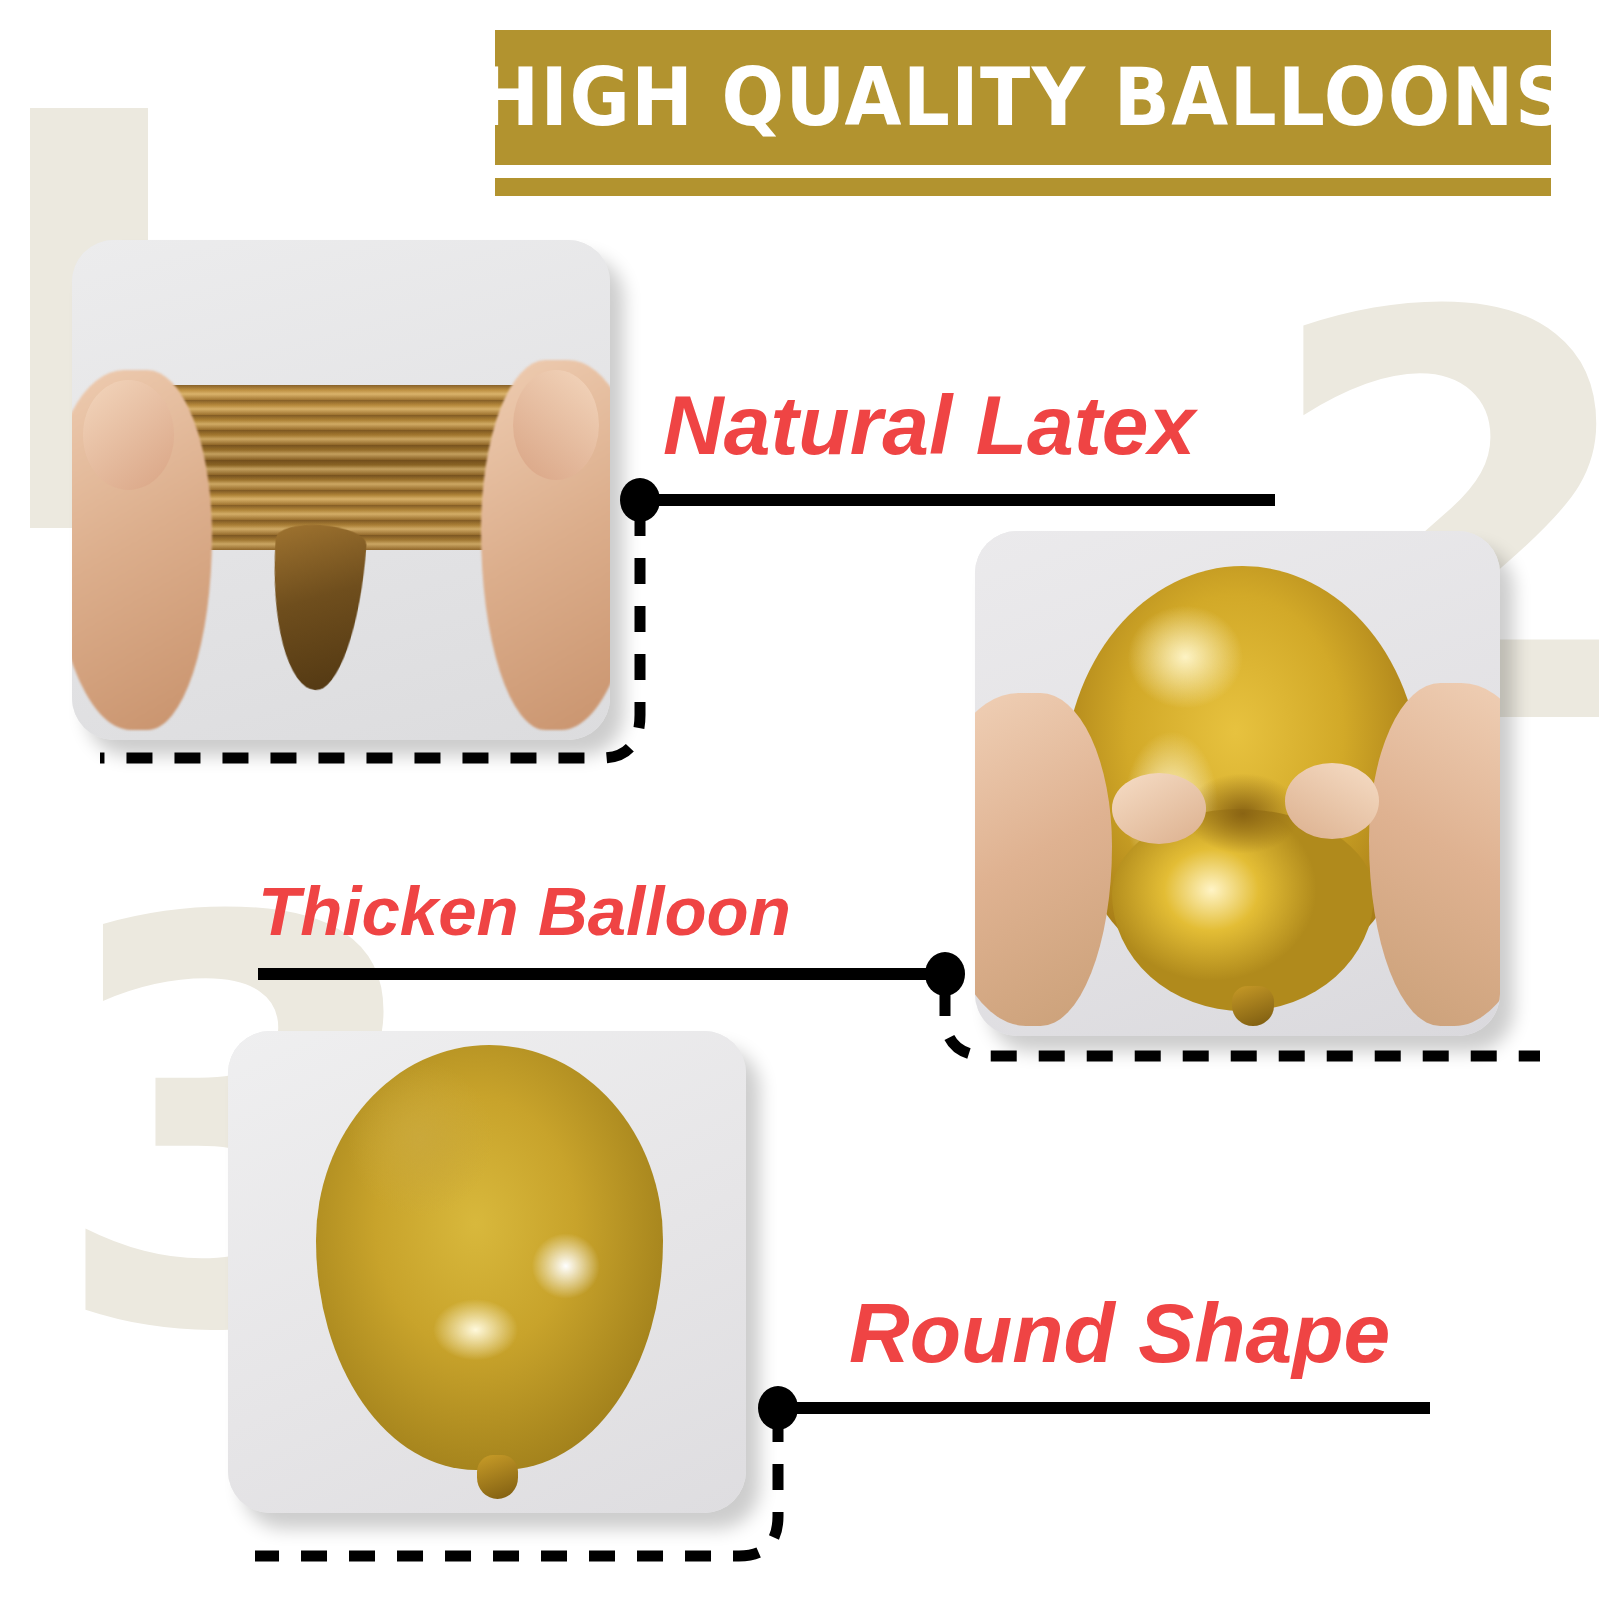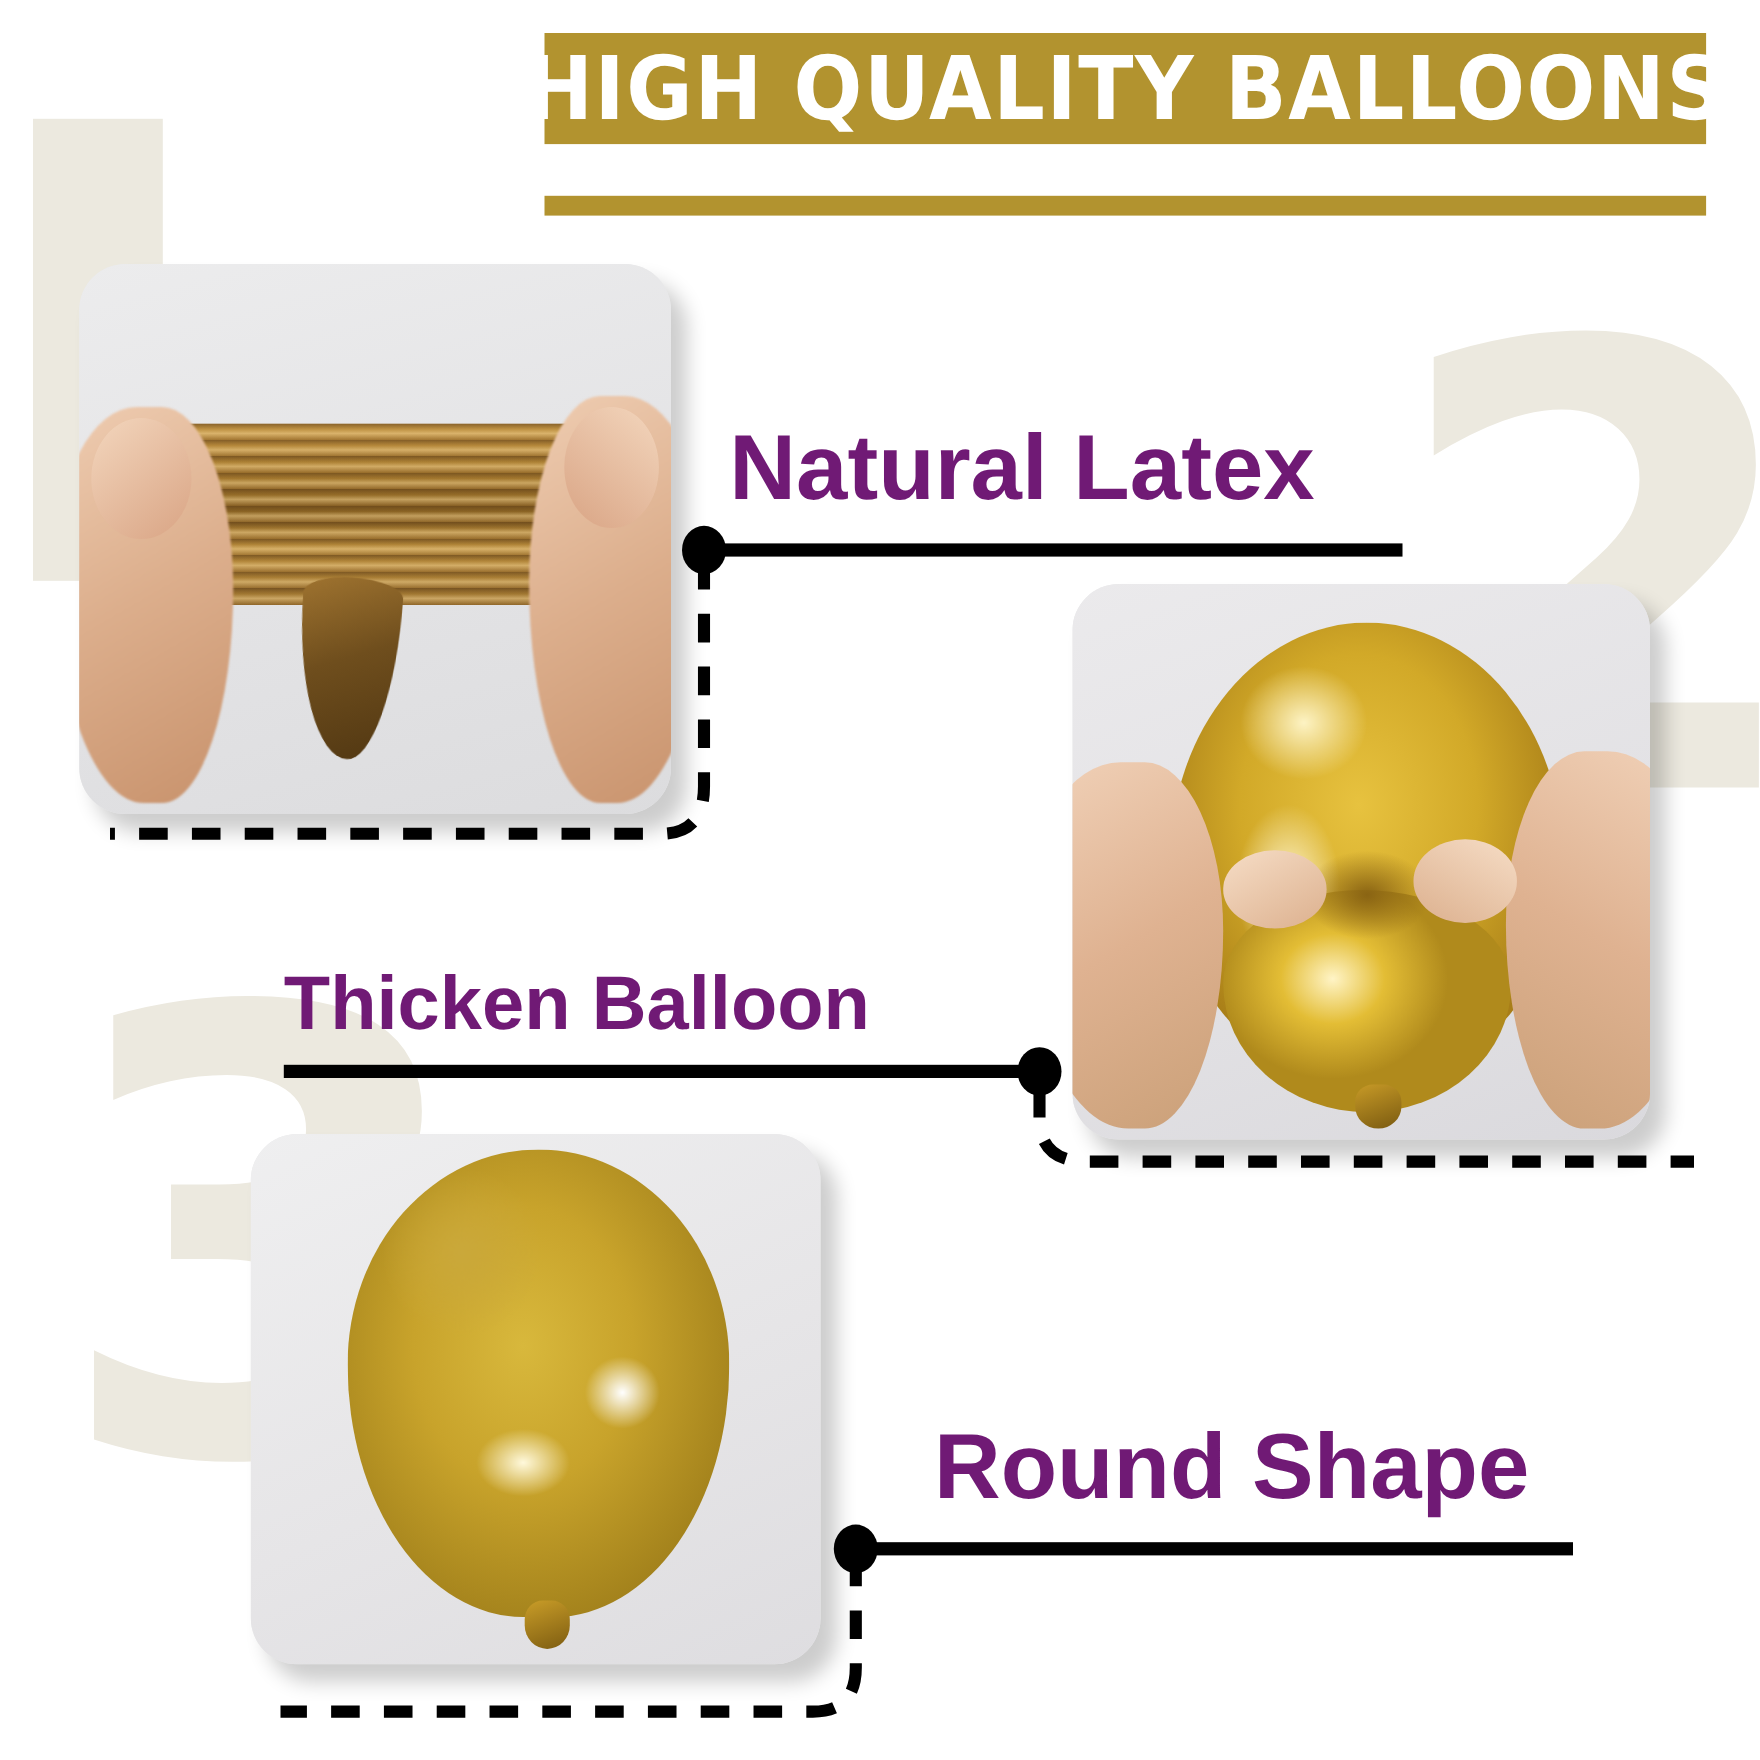--- a/index.html
+++ b/index.html
@@ -12,21 +12,21 @@
   }
   #stage{position:absolute;inset:0;width:1600px;height:1600px;}
 
   
   .wm{position:absolute;color:#ece9df;font-weight:700;line-height:1;user-select:none;}
   #wm-1{left:30px;top:108px;width:118px;height:420px;background:#ece9df;}
   #wm-2{left:1258px;top:243px;font-size:560px;font-family:"DejaVu Sans",sans-serif;letter-spacing:-.04em;}
   #wm-3{left:48px;top:848px;font-size:560px;font-family:"DejaVu Sans",sans-serif;letter-spacing:-.04em;}
 
   
-  #banner{position:absolute;left:495px;top:30px;width:1056px;height:101px;background:#b2932f;
+  #banner{position:absolute;left:495px;top:30px;width:1056px;height:135px;background:#b2932f;
           display:flex;align-items:center;justify-content:center;}
   #banner-title{
     color:#ffffff;font-family:"DejaVu Sans",sans-serif;font-weight:700;
     font-size:80px;letter-spacing:.02em;white-space:nowrap;
     transform:scaleX(.92);transform-origin:center;
   }
   #banner-rule{position:absolute;left:495px;top:178px;width:1056px;height:18px;background:#b2932f;}
 
   
   .card{position:absolute;border-radius:42px;overflow:hidden;
@@ -96,22 +96,22 @@
       background:
         radial-gradient(ellipse 14% 11% at 72% 52%, #ffffff 0%, rgba(255,255,255,0) 70%),
         radial-gradient(ellipse 17% 10% at 46% 67%, #fff9dc 0%, rgba(255,249,220,0) 72%),
         radial-gradient(ellipse 30% 26% at 30% 22%, #caa83a 0%, rgba(202,168,58,0) 70%),
         radial-gradient(ellipse 60% 62% at 46% 42%, #d8b83c 0%, #c8a32b 48%, #a1801b 100%);
       filter:blur(.5px);}
   .c3nozzle{position:absolute;left:48%;top:88%;width:8%;height:9%;
       background:linear-gradient(160deg,#c99d28,#7d5c11);border-radius:40% 40% 50% 50%;}
 
   
-  .label{position:absolute;color:#701a75;font-family:"Liberation Sans",sans-serif;
-         font-weight:700;white-space:nowrap;line-height:1;}
+  .label{position:absolute;color:#ef4444;font-family:"Liberation Sans",sans-serif;
+         font-weight:700;white-space:nowrap;line-height:1;font-style:italic;}
   #lbl-1{left:663px;top:383px;font-size:84px;}
   #lbl-2{left:258px;top:877px;font-size:69px;}
   #lbl-3{left:808px;top:1291px;font-size:84px;margin-left:41px;}
 
   .rule{position:absolute;background:#000000;height:12px;}
   #rule-1{left:640px;top:494px;width:635px;}
   #rule-2{left:258px;top:968px;width:686px;}
   #rule-3{left:778px;top:1402px;width:652px;}
 
   .dot{position:absolute;width:40px;height:44px;border-radius:50%;background:#000000;}

